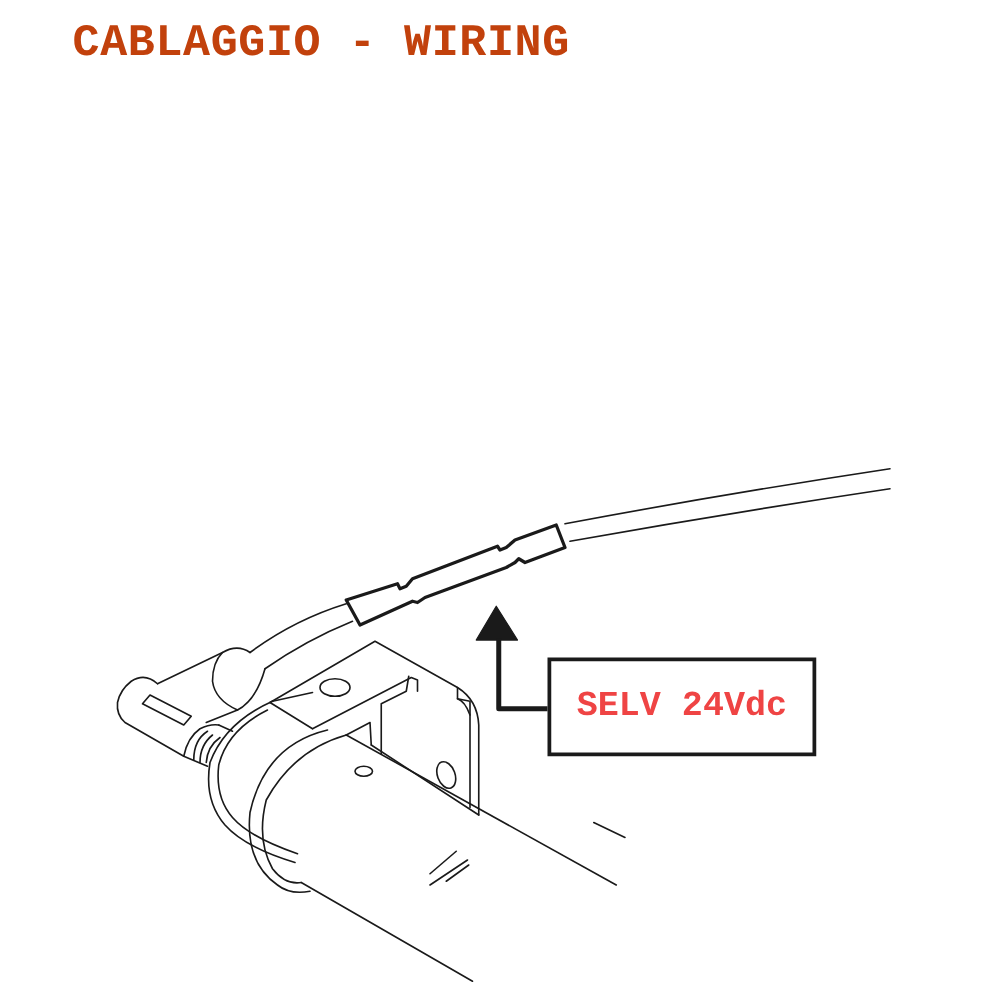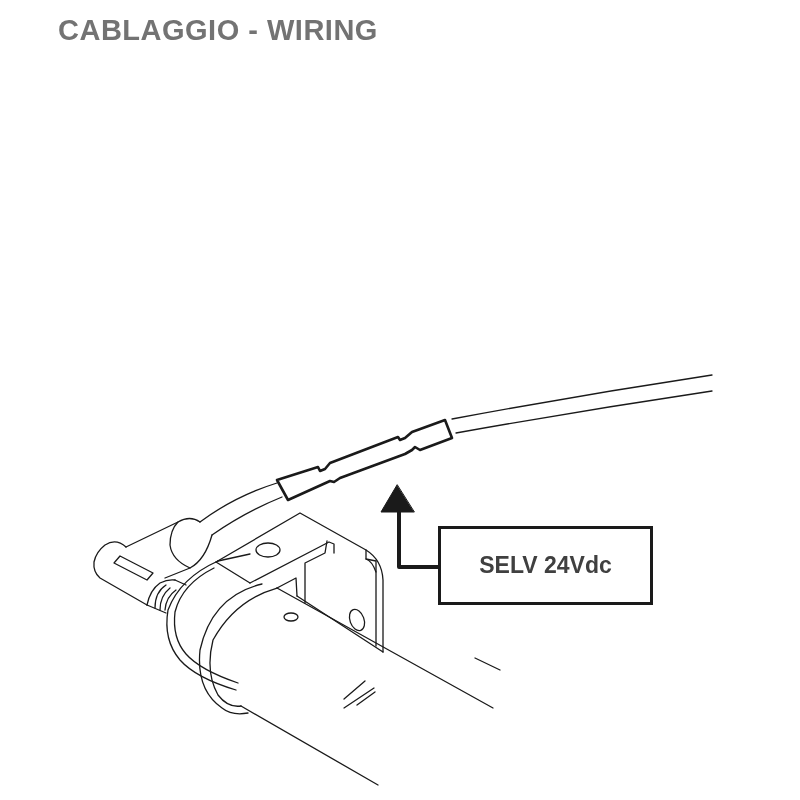--- a/index.html
+++ b/index.html
@@ -1,32 +1,32 @@
 <!DOCTYPE html>
 <html><head>
 <meta charset="utf-8">
 <style>
   html, body { margin: 0; padding: 0; background: #ffffff; }
   body { width: 800px; height: 800px; position: relative; overflow: hidden; }
   .title {
     position: absolute; left: 58px; top: 14px;
-    font-family: Liberation Sans, sans-serif; font-weight: bold;
-    font-size: 29px; letter-spacing: 0.5px; color: #737373;
+    font-family: Liberation Mono, monospace; font-weight: bold;
+    font-size: 36px; letter-spacing: 0.5px; color: #c2410c;
     white-space: nowrap;
   }
   svg.diagram { position: absolute; left: 0; top: 0; }
   .label-box {
     position: absolute; left: 438px; top: 526px; width: 209px; height: 73px;
     border: 3px solid #1a1a1a; background: #ffffff;
     display: flex; align-items: center; justify-content: center;
     box-sizing: content-box;
   }
   .label-text {
-    font-family: Liberation Sans, sans-serif; font-weight: bold;
-    font-size: 23px; color: #404040; white-space: nowrap;
+    font-family: Liberation Mono, monospace; font-weight: bold;
+    font-size: 28px; color: #ef4444; white-space: nowrap;
   }
 </style>
 </head>
 <body>
 
 <div class="title">CABLAGGIO - WIRING</div>
 
 <svg class="diagram" width="800" height="800" viewBox="0 0 800 800" fill="none" stroke="#1a1a1a" stroke-linecap="round" stroke-linejoin="round">
 
   <g stroke-width="1.3">

